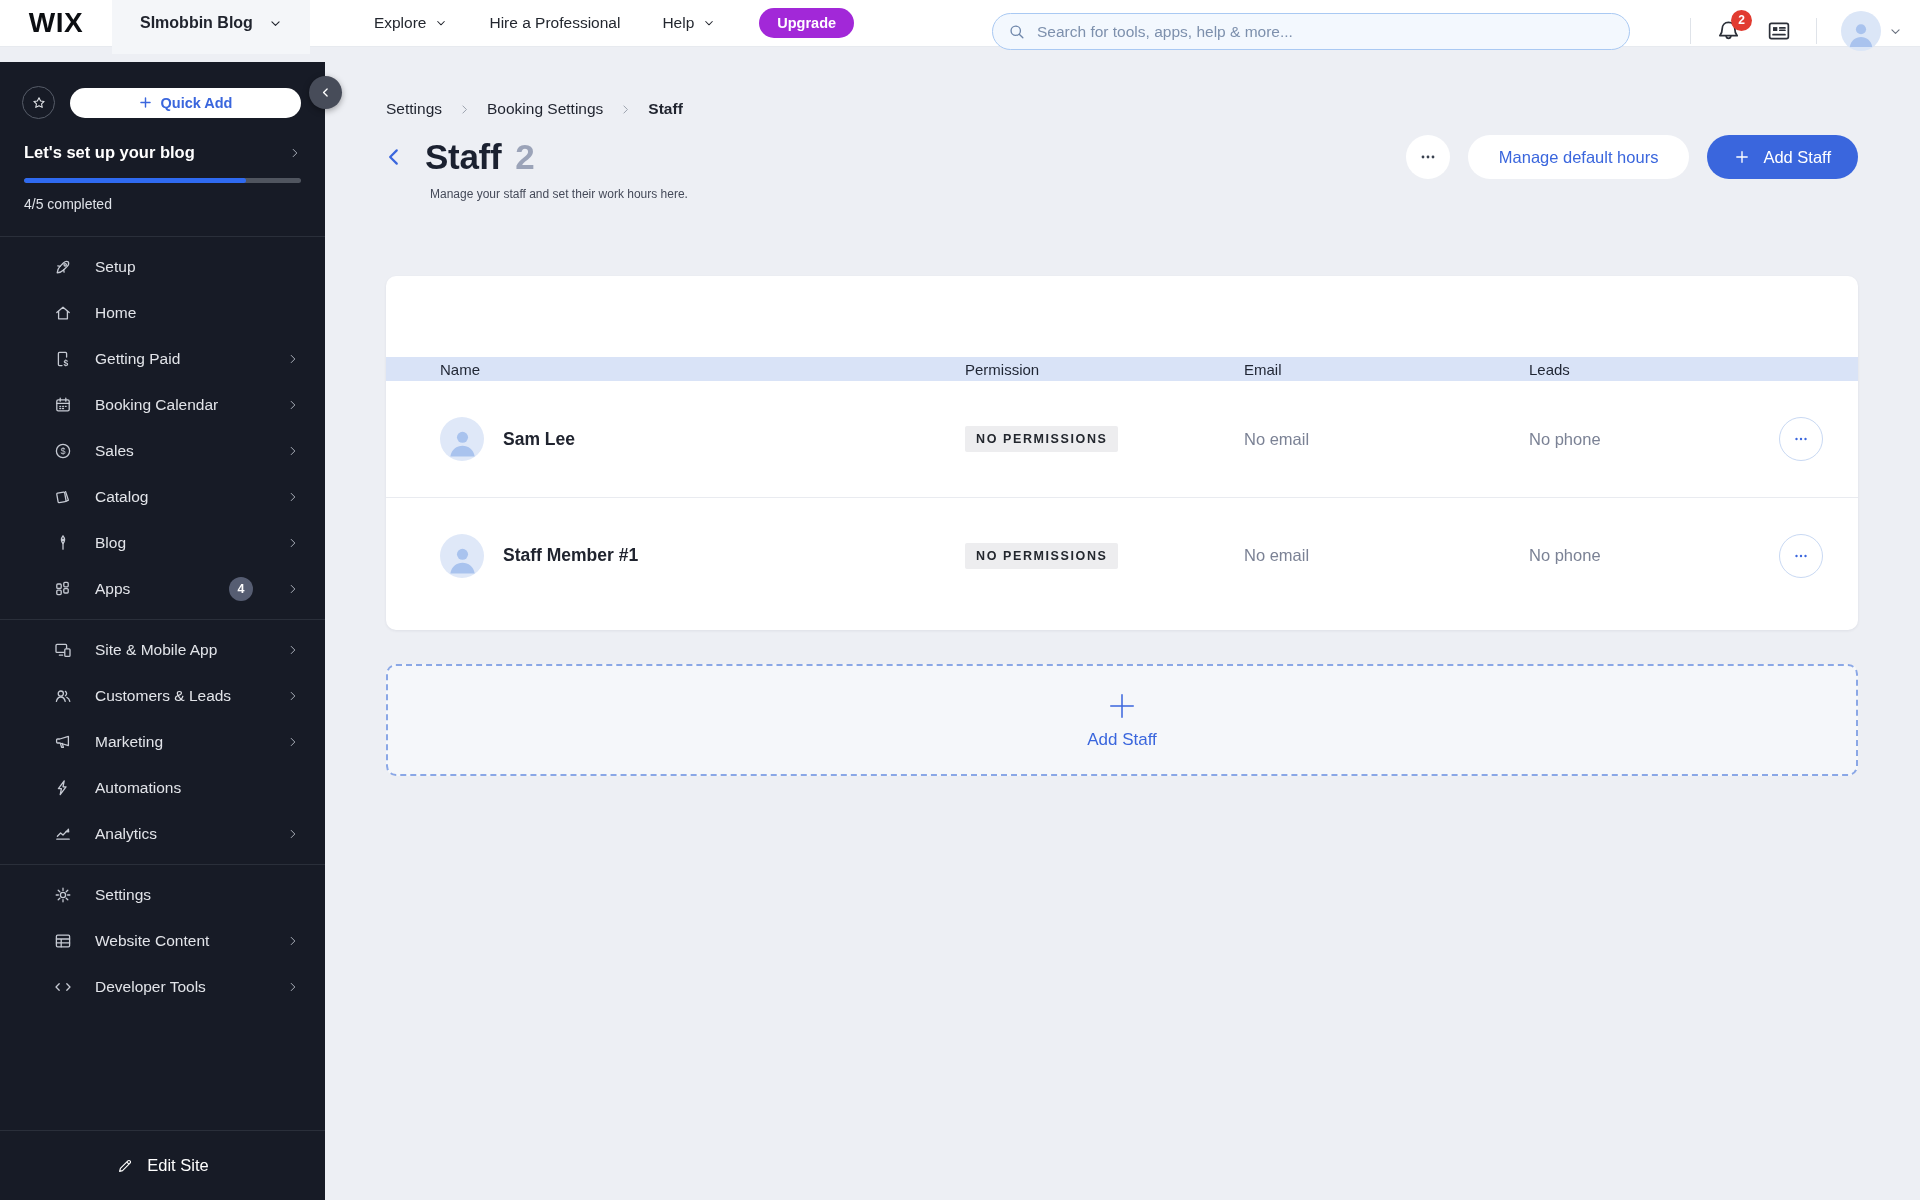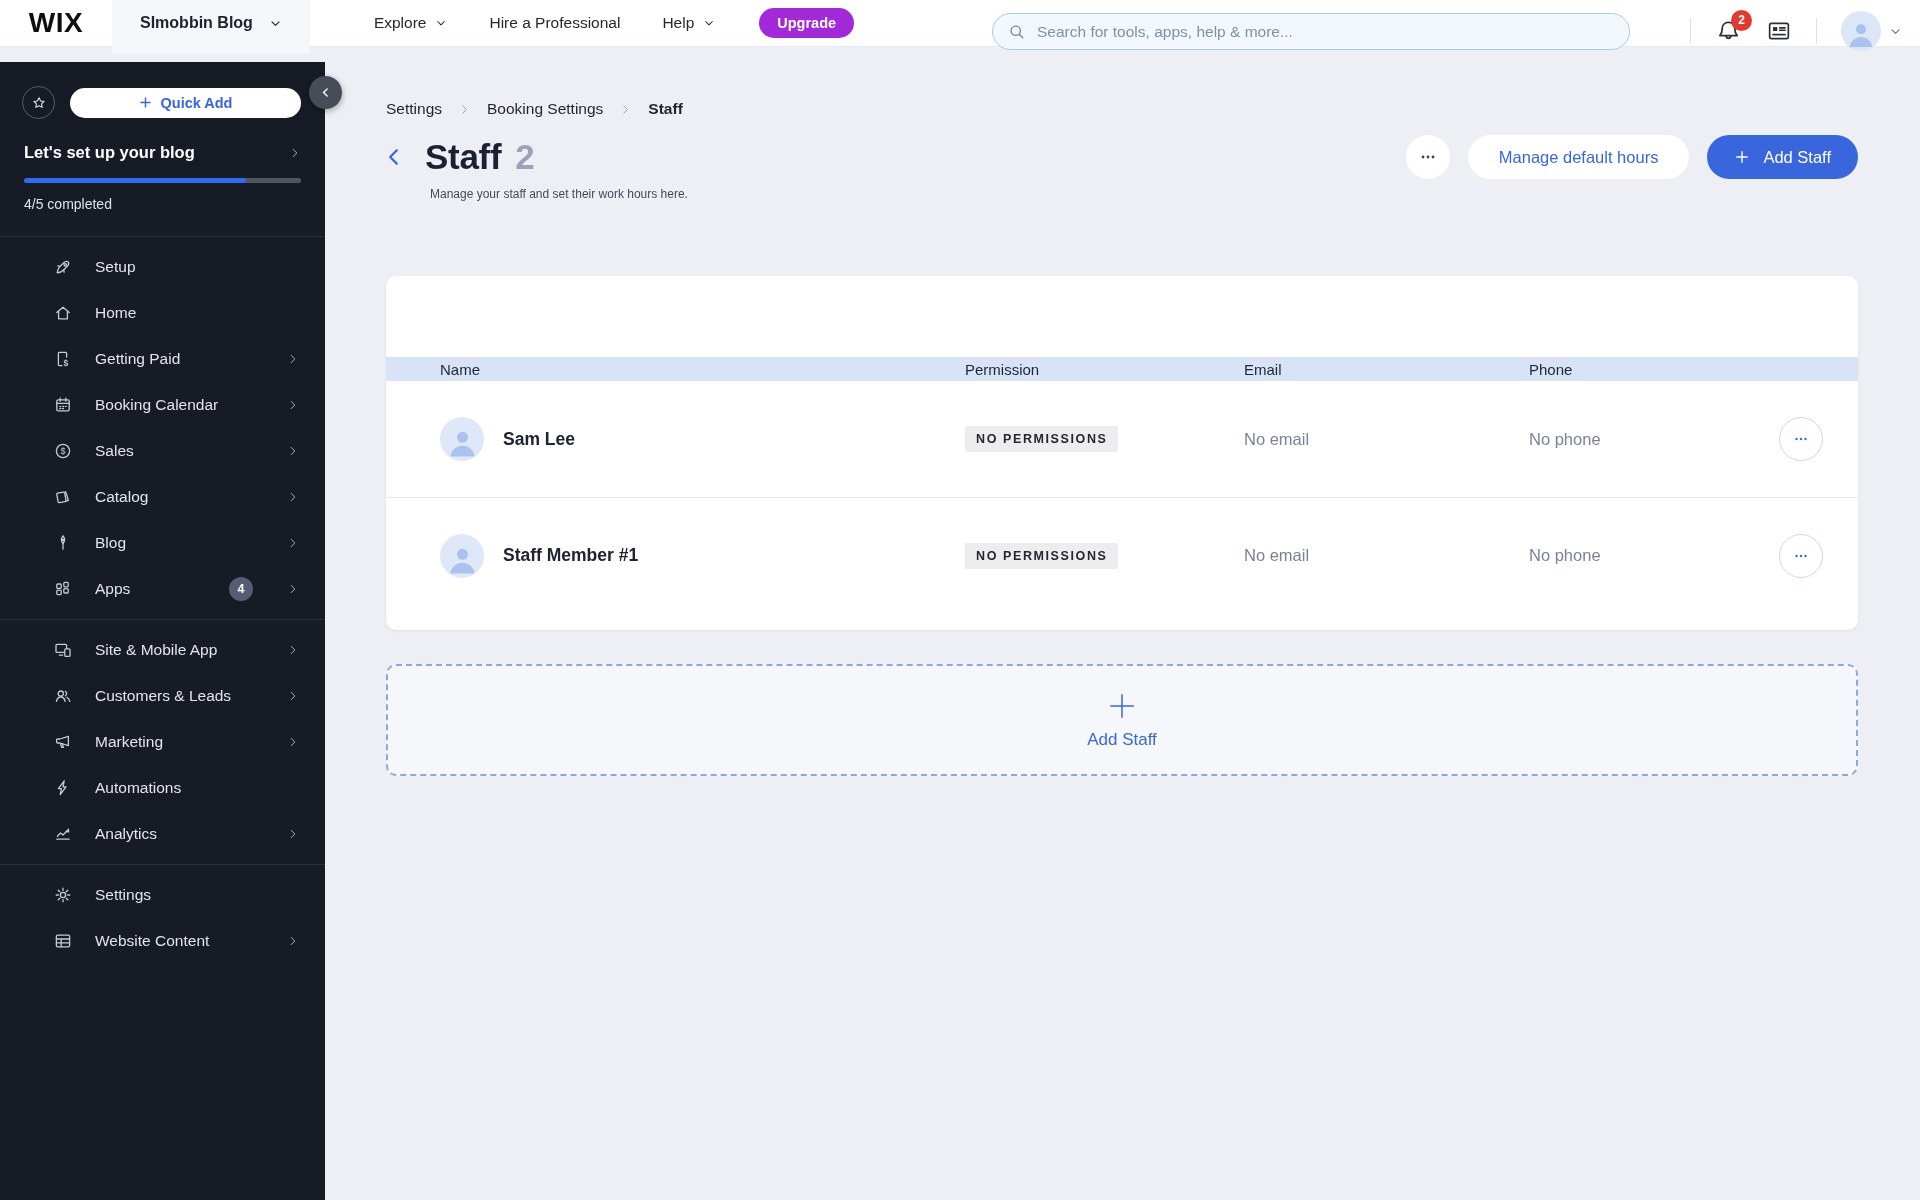--- a/index.html
+++ b/index.html
@@ -323,22 +323,38 @@
     <div class="nav-item">
       <svg class="nicon" viewBox="0 0 20 20">
           <rect x="3.4" y="4.2" width="13.2" height="11.6" rx="1.2"></rect>
           <path d="M3.4 8h13.2M8.2 8v7.8M3.4 11.9h13.2"></path>
         </svg>
       <span class="nlabel">Website Content</span>
       <svg class="chev-r" viewBox="0 0 20 20">
           <path d="M7 4l6 6-6 6"></path>
         </svg>
     </div>
+    <div class="nav-item">
+      <svg class="nicon" viewBox="0 0 20 20">
+          <path d="M6.2 6.8L3 10l3.2 3.2M13.8 6.8L17 10l-3.2 3.2"></path>
+        </svg>
+      <span class="nlabel">Developer Tools</span>
+      <svg class="chev-r" viewBox="0 0 20 20">
+          <path d="M7 4l6 6-6 6"></path>
+        </svg>
+    </div>
   </nav>
 
+  <div class="edit-site">
+    <svg width="18" height="18" viewBox="0 0 20 20">
+        <path d="M4 16l.9-3.3 8.3-8.3c.7-.7 1.8-.7 2.4 0 .7.7.7 1.8 0 2.4l-8.3 8.3L4 16z" stroke="#fff" stroke-width="1.3" fill="none" stroke-linejoin="round"></path>
+        <path d="M12 5.6l2.4 2.4" stroke="#fff" stroke-width="1.3"></path>
+      </svg>
+    <span>Edit Site</span>
+  </div>
 </aside>
 
 <button class="collapse-btn">
   <svg width="13" height="13" viewBox="0 0 20 20">
       <path d="M12.5 4.5L7 10l5.5 5.5" stroke="#fff" stroke-width="2" fill="none" stroke-linecap="round" stroke-linejoin="round"></path>
     </svg>
 </button>
 
 <div class="breadcrumb">
   <span class="bc-item">Settings</span>
@@ -379,21 +395,21 @@
     <span>Add Staff</span>
   </button>
 </div>
 
 <section class="card">
   <div class="card-toolbar"></div>
   <div class="tgrid thead">
     <span>Name</span>
     <span>Permission</span>
     <span>Email</span>
-    <span>Phone</span>
+    <span>Leads</span>
     <span></span>
   </div>
 
   <div class="tgrid trow">
     <div class="name-cell">
       <div class="avatar-sm">
         <svg width="37" height="37" viewBox="0 0 20 20">
             <circle cx="10" cy="7.2" r="3" fill="#a9c3ee"></circle>
             <path d="M3.4 17.6c.7-3.8 3.4-5.8 6.6-5.8s5.9 2 6.6 5.8z" fill="#a9c3ee"></path>
           </svg>

